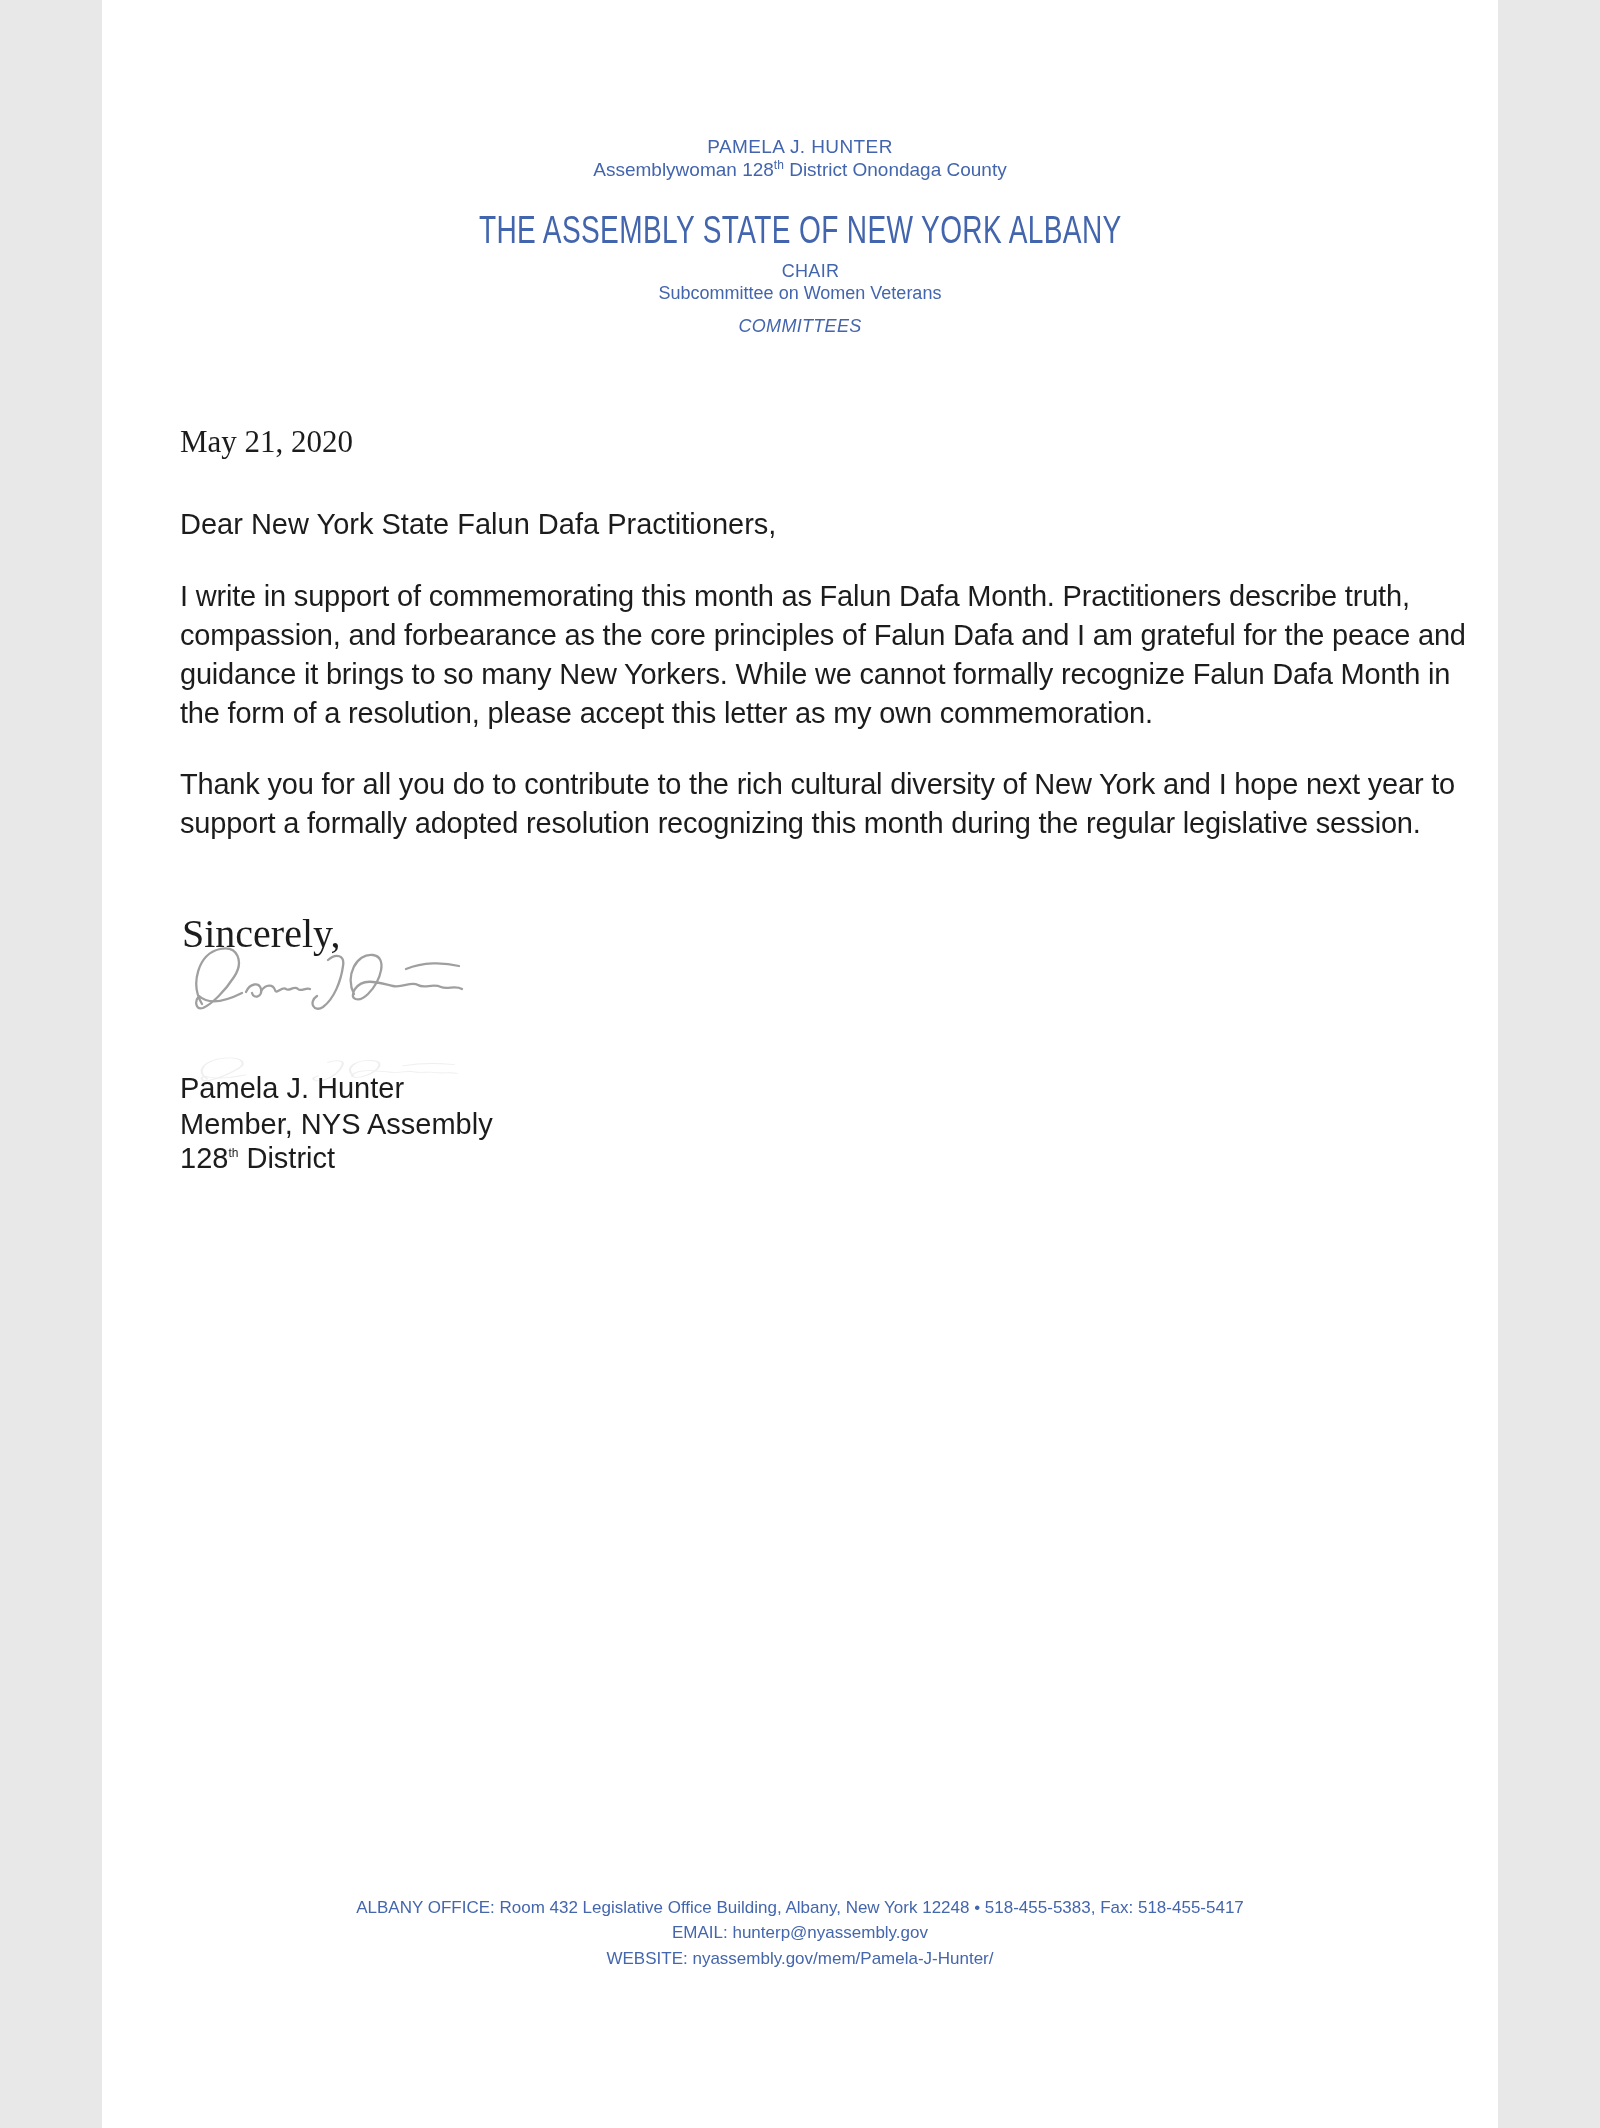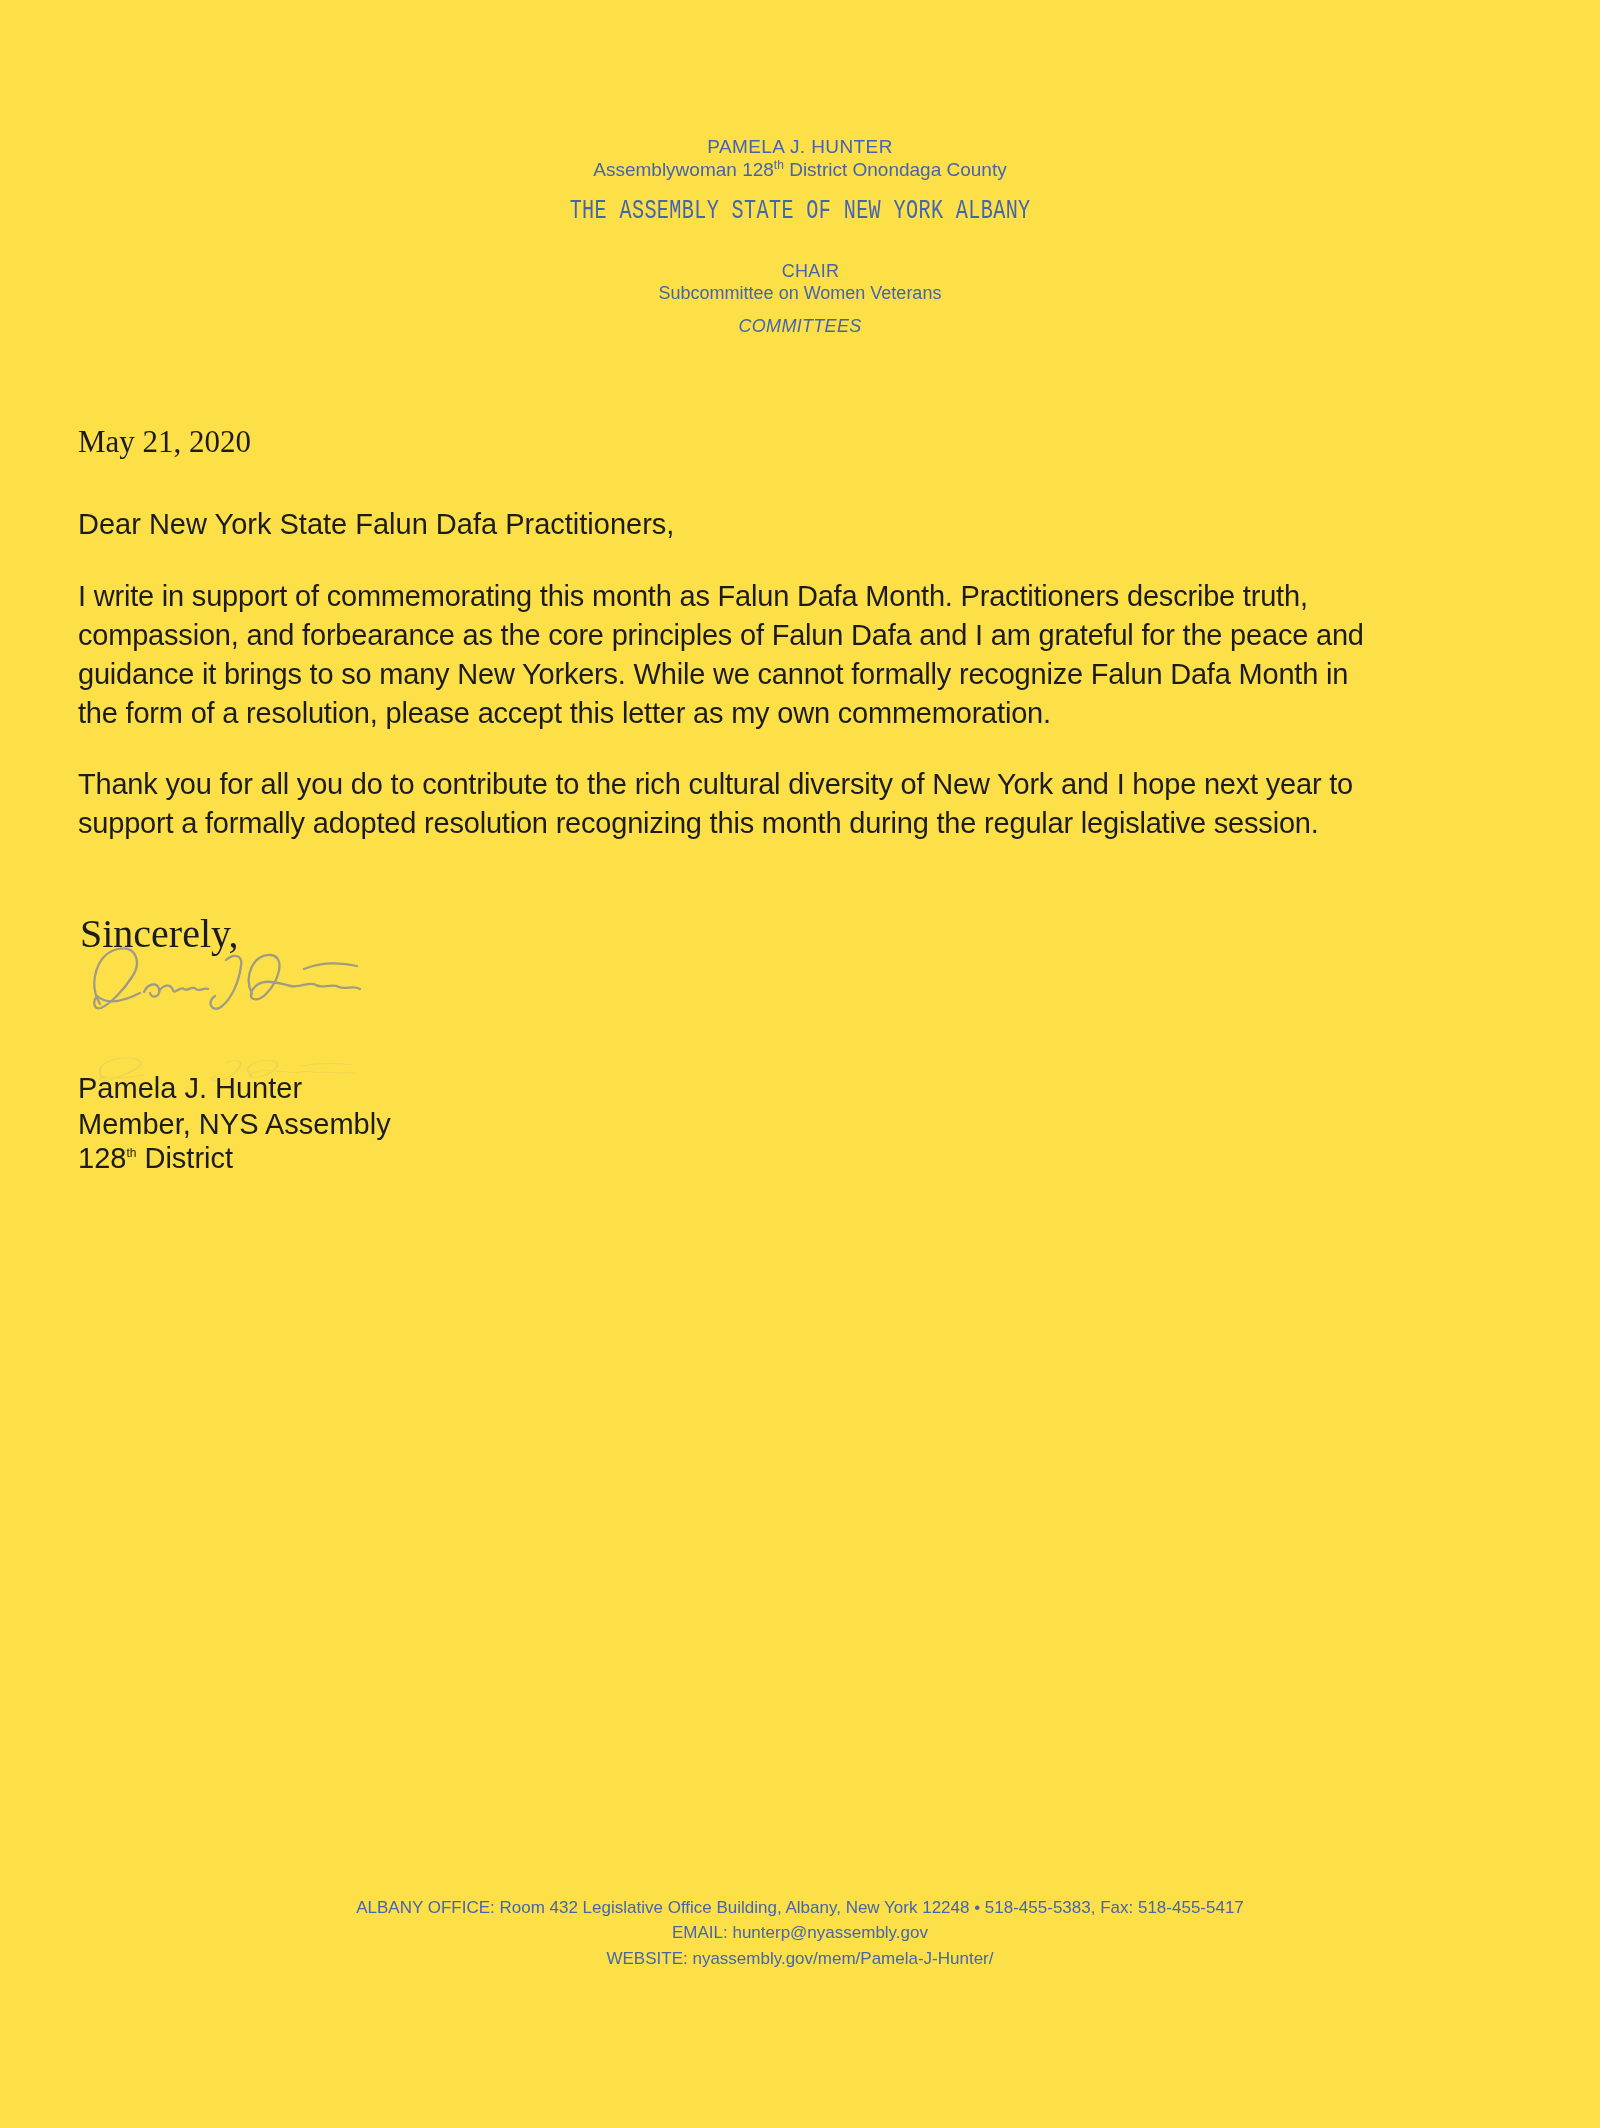--- a/index.html
+++ b/index.html
@@ -1,33 +1,33 @@
 <!DOCTYPE html>
 <html><head>
 <meta charset="utf-8">
 <style>
   html,body{margin:0;padding:0;background:#e8e8e8;}
   .page{
     position:relative;
-    width:1600px;height:2128px;
-    background:#fde047;
+    width:1396px;height:2128px;
+    background:#ffffff;
     font-family:"Liberation Sans",sans-serif;
     color:#1c1c1c;
     overflow:hidden;
     margin:0 auto;
   }
   .abs{position:absolute;}
   .ctr{left:0;right:0;text-align:center;}
   
   .lh-blue{color:#4365ad;}
   .member-name{top:136px;font-size:19px;letter-spacing:0.4px;}
   .member-subtitle{top:159px;font-size:19px;}
   .member-subtitle sup,.district sup{font-size:12px;vertical-align:super;line-height:0;}
   .masthead-title{
-    top:195px;font-size:28px;white-space:nowrap;letter-spacing:0.5px;font-family:Liberation Mono, monospace;
+    top:208px;font-size:39px;white-space:nowrap;letter-spacing:0.5px;
   }
   .masthead-title .squeeze{display:inline-block;transform:scaleX(0.72);transform-origin:50% 50%;}
   .chair-label{top:261px;font-size:18px;letter-spacing:0.3px;margin-left:21px;}
   .chair-detail{top:283px;font-size:18px;}
   .committees-label{top:316px;font-size:18px;letter-spacing:0.3px;font-style:italic;}
   .committees-detail{top:341px;font-size:18px;letter-spacing:-0.2px;}
   
   .serif{font-family:"Liberation Serif",serif;}
   .date{top:424px;left:78px;font-size:31px;}
   .salutation{top:508px;left:78px;font-size:29px;}

